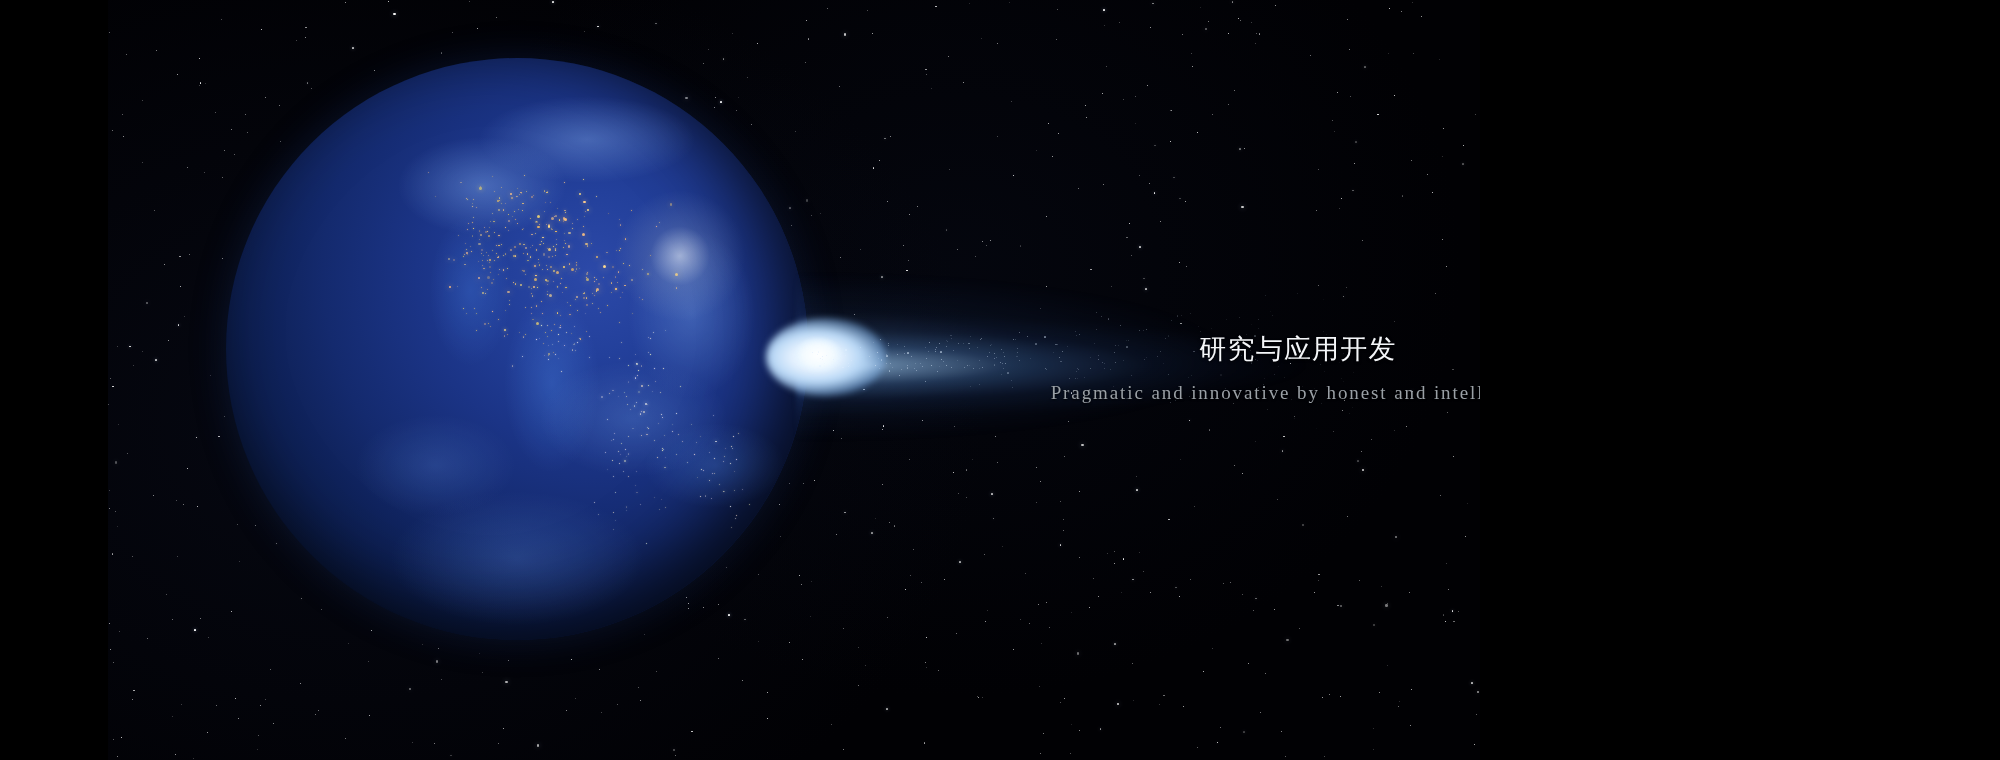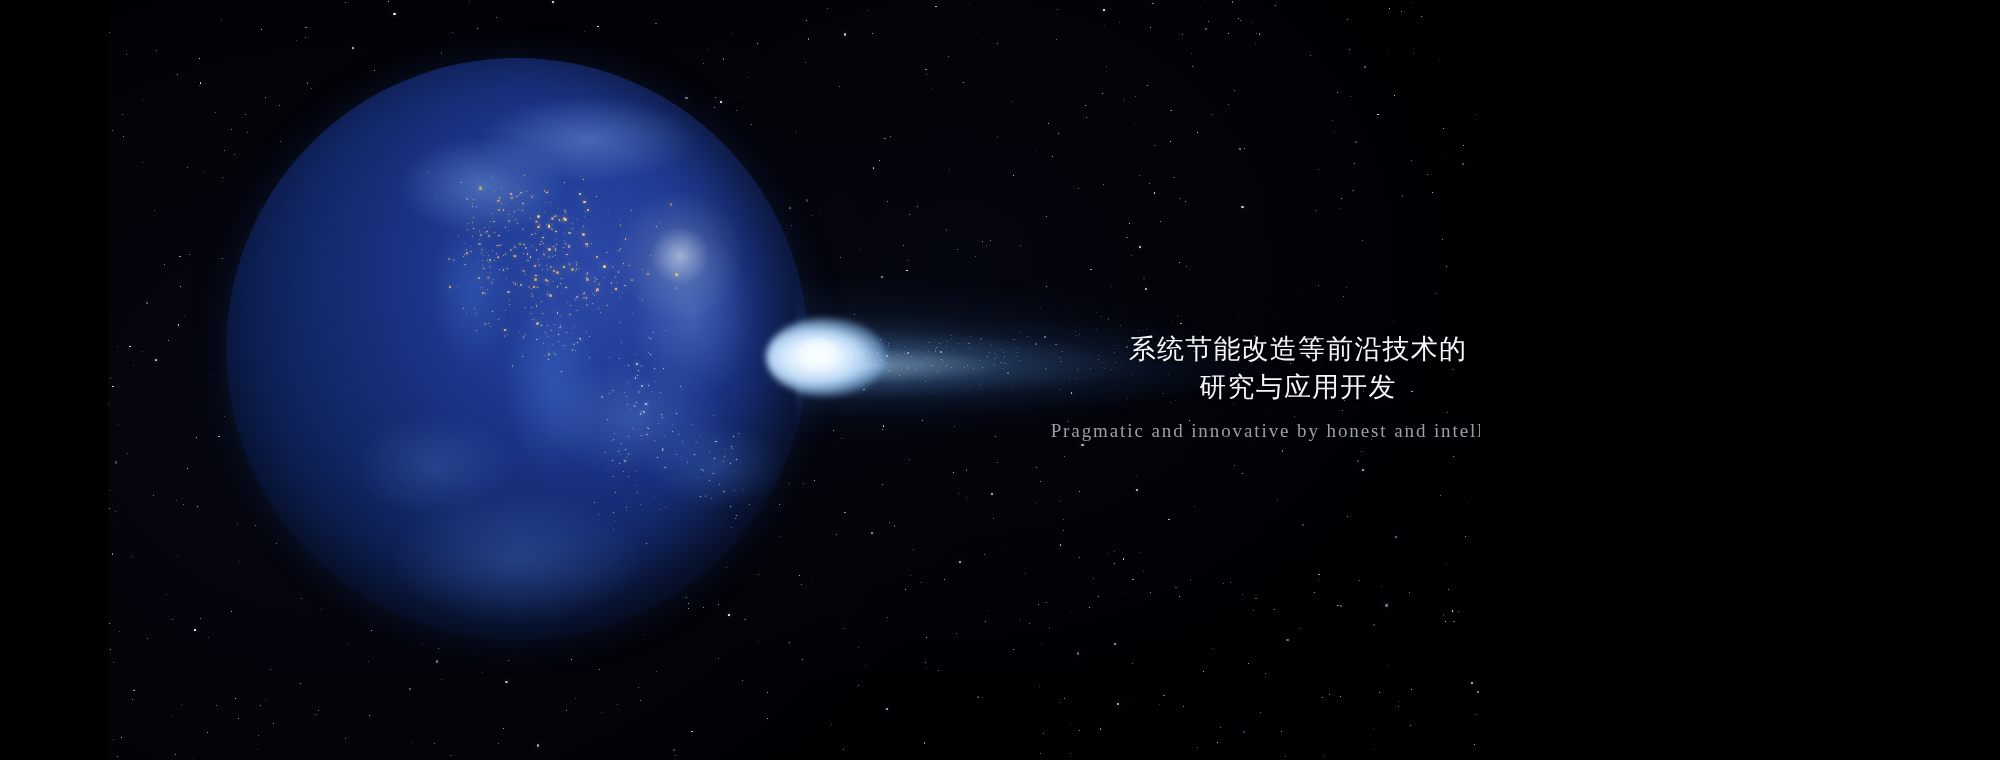--- a/index.html
+++ b/index.html
@@ -1477,19 +1477,18 @@
         <i class="comet-speck" style="left:257.2px;top:130.7px;width:1px;height:1px;opacity:0.64;"></i>
         <i class="comet-speck" style="left:420.1px;top:141.5px;width:1px;height:1px;opacity:0.36;"></i>
         <i class="comet-speck" style="left:271.1px;top:128.0px;width:1px;height:1px;opacity:0.45;"></i>
         <i class="comet-speck" style="left:137.5px;top:130.7px;width:1px;height:1px;opacity:0.42;"></i>
         <i class="comet-speck" style="left:341.8px;top:135.8px;width:1.7px;height:1.7px;opacity:0.42;"></i>
         <i class="comet-speck" style="left:311.9px;top:128.6px;width:1.7px;height:1.7px;opacity:0.33;"></i>
         <i class="comet-speck" style="left:348.0px;top:97.4px;width:1px;height:1px;opacity:0.30;"></i>
       </div>
 
     <div class="copy">
-      <div class="headline">系统节能改造等前沿技术的</div>
       <div class="headline">研究与应用开发</div>
       <div class="tagline">Pragmatic and innovative by honest and intelligence</div>
     </div>
   </div>
 
 </div>
 
 </body></html>

